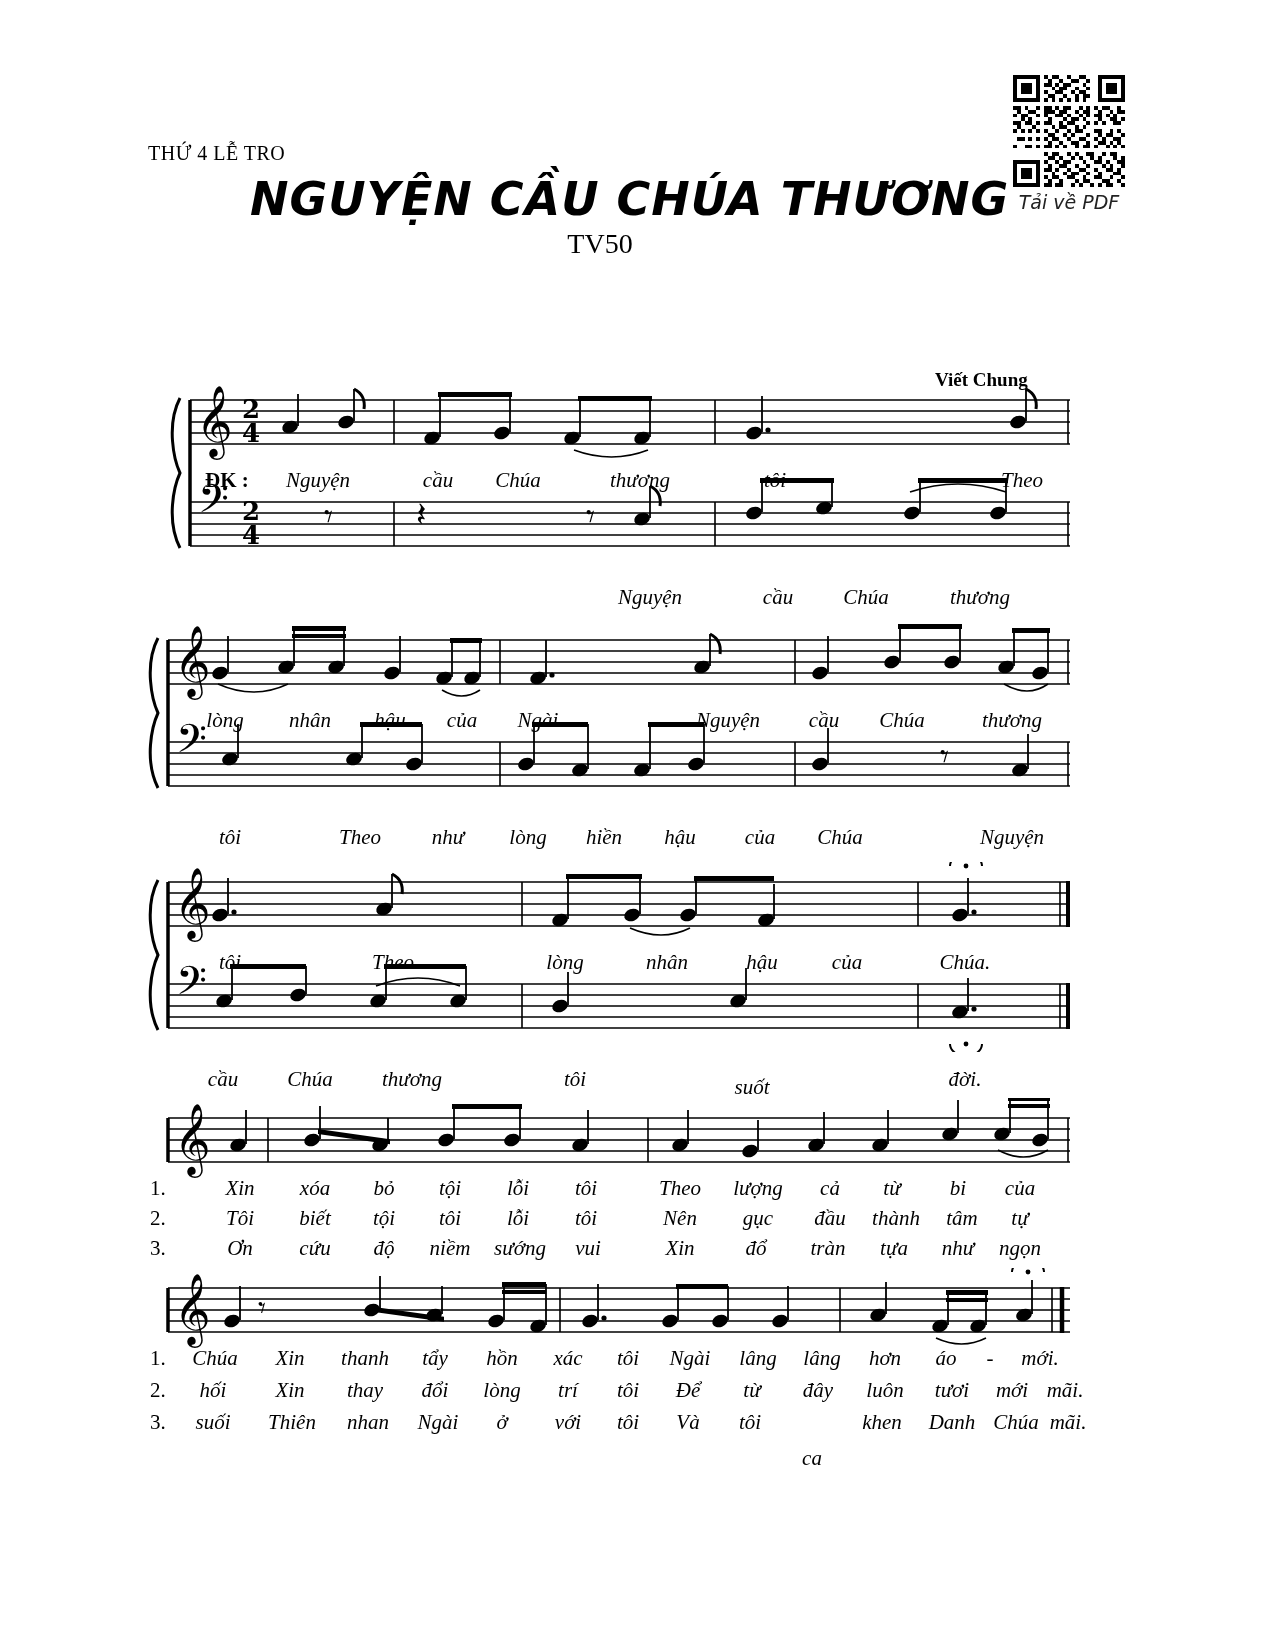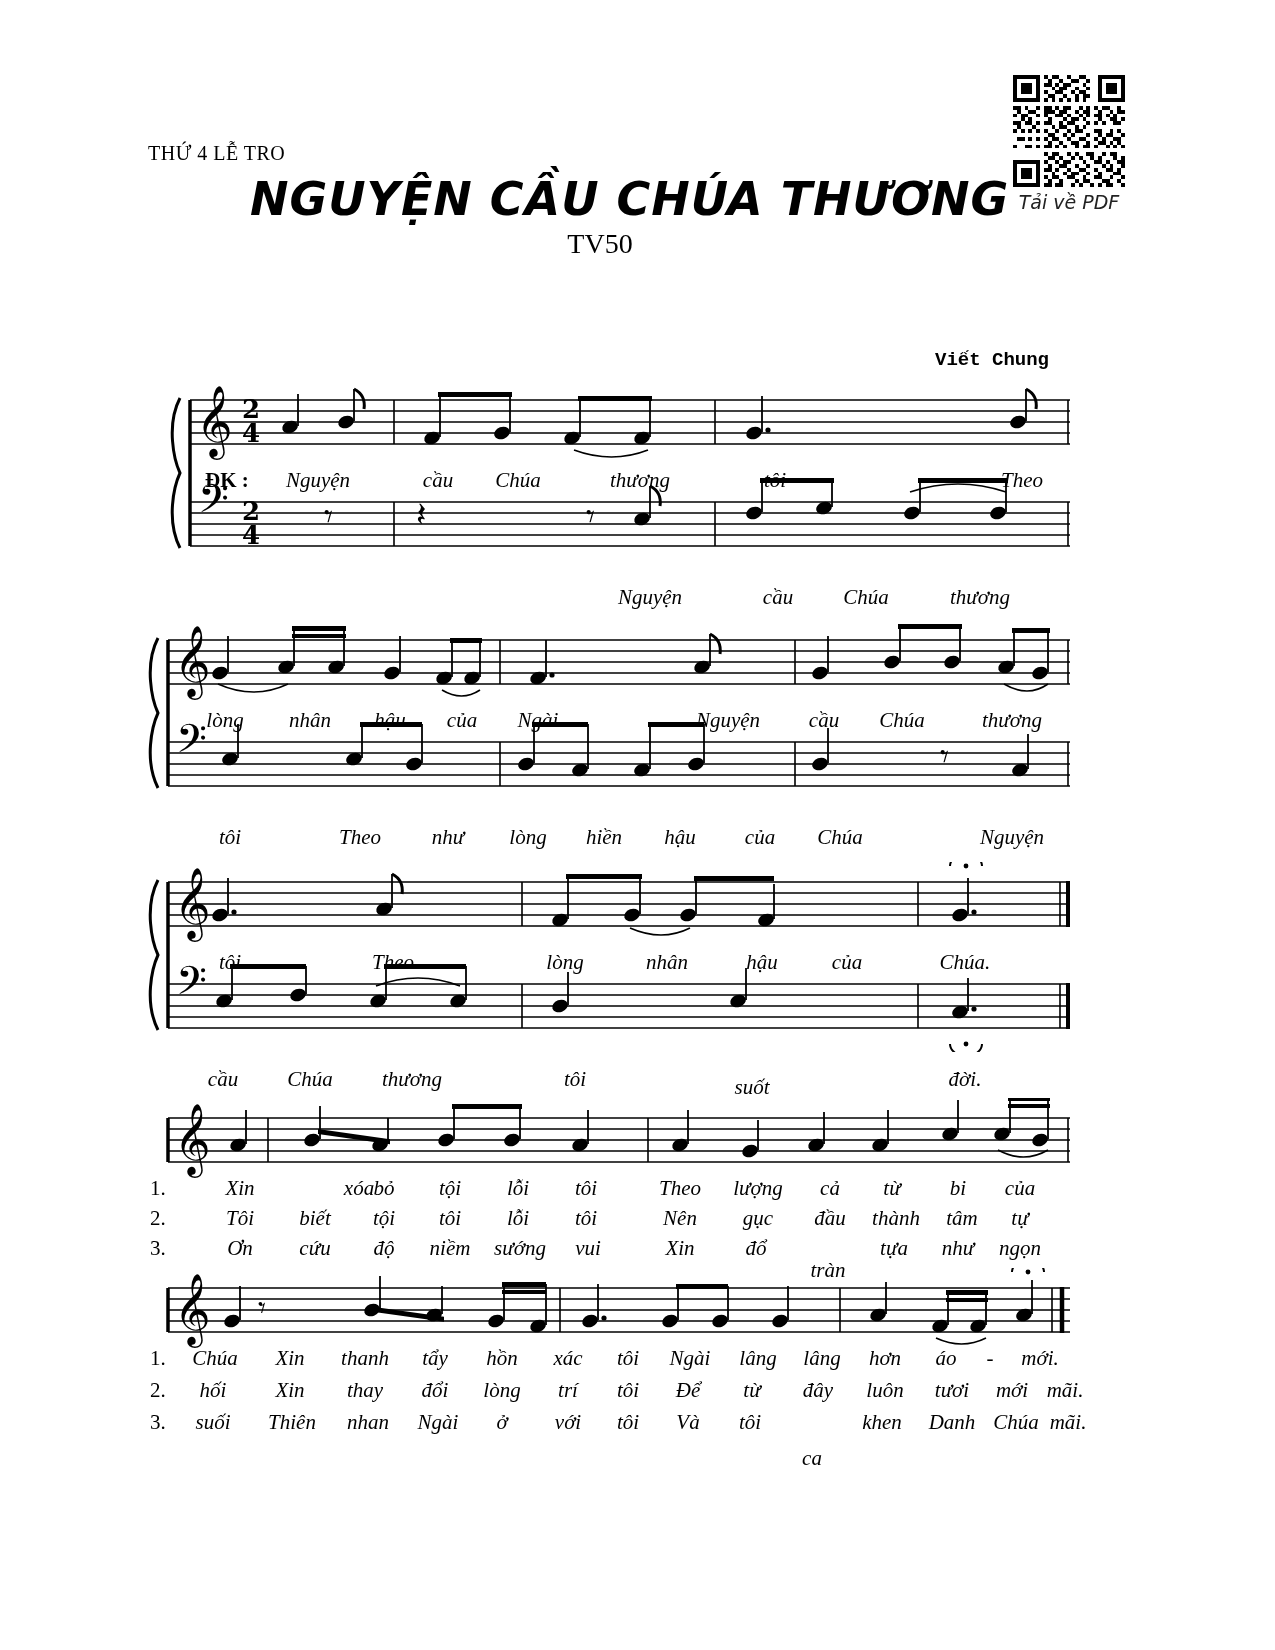--- a/index.html
+++ b/index.html
@@ -43,22 +43,22 @@
     left: 250px;
     top: 228px;
     width: 700px;
     text-align: center;
     font-family: "Liberation Serif", serif;
     font-size: 28px;
   }
   #composer {
     position: absolute;
     left: 935px;
-    top: 349px;
-    font-family: Liberation Mono, monospace;
+    top: 369px;
+    font-family: Liberation Serif, serif;
     font-weight: bold;
     font-size: 19px;
   }
 
   
   #qr-block {
     position: absolute;
     left: 1013px;
     top: 75px;
     width: 112px;
@@ -726,21 +726,21 @@
       <line x1="908" y1="41" x2="908" y2="0" stroke="#000" stroke-width="1.8"></line>
       <rect x="868" y="-2" width="42" height="5"></rect>
         <rect x="868" y="6" width="42" height="4"></rect>
       <path d="M858 52 q26 14 50 0" fill="none" stroke="#000" stroke-width="1.6"></path>
     </g>
   </svg>
 
   <div class="lyric-row" style="left:0; top:78px; width:940px;">
     <span class="verse-num" style="left:10px;">1.</span>
     <span class="syl" style="left:100px;">Xin</span>
-    <span class="syl" style="left:175px;margin-left:44px;">xóa</span>
+    <span class="syl" style="left:175px;">xóa</span>
     <span class="syl" style="left:244px;">bỏ</span>
     <span class="syl" style="left:310px;">tội</span>
     <span class="syl" style="left:378px;">lỗi</span>
     <span class="syl" style="left:446px;">tôi</span>
     <span class="syl" style="left:540px;">Theo</span>
     <span class="syl" style="left:618px;">lượng</span>
     <span class="syl" style="left:690px;">cả</span>
     <span class="syl" style="left:752px;">từ</span>
     <span class="syl" style="left:818px;">bi</span>
     <span class="syl" style="left:880px;">của</span>
@@ -765,21 +765,21 @@
   <div class="lyric-row" style="left:0; top:138px; width:940px;">
     <span class="verse-num" style="left:10px;">3.</span>
     <span class="syl" style="left:100px;">Ơn</span>
     <span class="syl" style="left:175px;">cứu</span>
     <span class="syl" style="left:244px;">độ</span>
     <span class="syl" style="left:310px;">niềm</span>
     <span class="syl" style="left:380px;">sướng</span>
     <span class="syl" style="left:448px;">vui</span>
     <span class="syl" style="left:540px;">Xin</span>
     <span class="syl" style="left:616px;">đổ</span>
-    <span class="syl" style="left:688px;margin-top:22px;">tràn</span>
+    <span class="syl" style="left:688px;">tràn</span>
     <span class="syl" style="left:754px;">tựa</span>
     <span class="syl" style="left:818px;">như</span>
     <span class="syl" style="left:880px;">ngọn</span>
   </div>
 </div>
 
 <div class="system" style="left:140px; top:1268px;">
   <svg class="staff-svg" width="940" height="80" viewBox="0 0 940 80">
     <g stroke="#000" stroke-width="1.4">
       <line x1="28" y1="20" x2="930" y2="20"></line>

